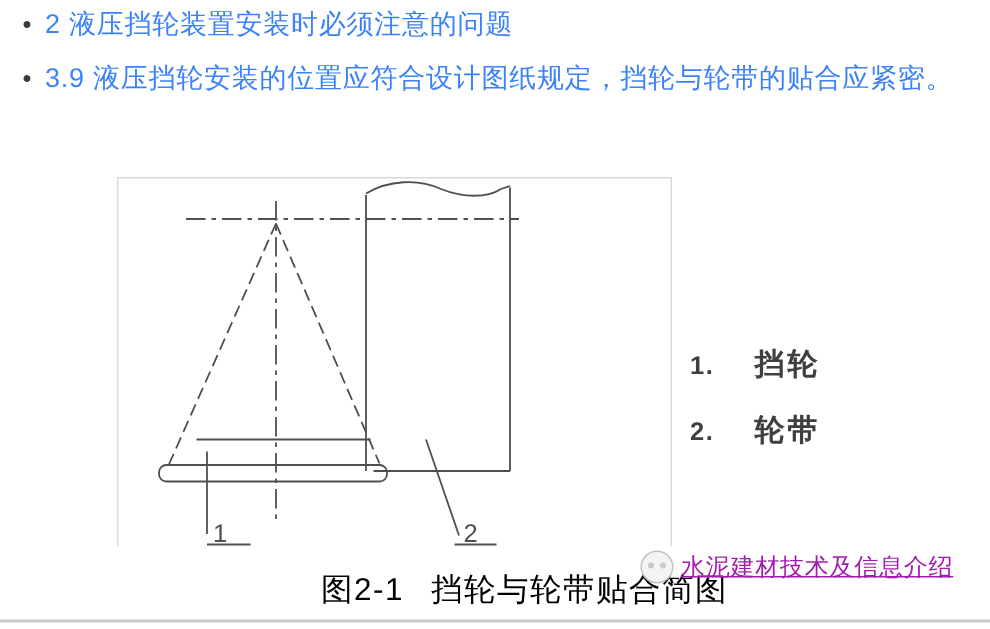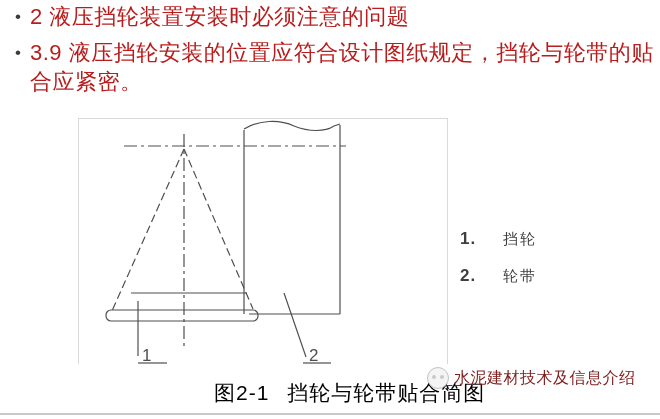--- a/index.html
+++ b/index.html
@@ -12,22 +12,22 @@
     color:#3b3b3b;
   }
   
   .bullets{position:absolute;left:6px;top:2px;width:650px;}
   .bullet-row{display:flex;margin-bottom:7px;}
   .bullet-marker{
     flex:0 0 24px;text-align:center;
     font-size:17px;line-height:29px;color:#3b3b3b;
   }
   .bullet-text{
-    flex:1;font-size:22px;line-height:29px;
-    letter-spacing:0.5px;color:#b91c1c;
+    flex:1;font-size:18px;line-height:29px;
+    letter-spacing:0.5px;color:#3b82f6;
   }
   
   .figure-panel{
     position:absolute;left:78px;top:118px;
     width:368px;height:245px;
     border-top:1px solid #d9d9d9;
     border-left:1px solid #d9d9d9;
     border-right:1px solid #d9d9d9;
     box-sizing:content-box;
     background:#ffffff;
@@ -37,21 +37,21 @@
     font-family:"Liberation Sans","DejaVu Sans",sans-serif;
     font-size:17px;fill:#4f4f4f;
   }
   
   .legend{position:absolute;left:460px;top:229px;}
   .legend-row{display:flex;align-items:baseline;margin-bottom:17px;}
   .legend-num{
     width:43px;font-size:17px;font-weight:bold;
     color:#3f3f3f;letter-spacing:1px;
   }
-  .legend-label{font-size:15px;color:#3f3f3f;letter-spacing:2px;}
+  .legend-label{font-size:20px;color:#3f3f3f;letter-spacing:2px;font-weight:bold;}
   
   .caption{
     position:absolute;left:214px;top:379px;
     font-size:21px;color:#000000;letter-spacing:1px;
     white-space:nowrap;
   }
   .caption-gap{display:inline-block;width:18px;}
   
   .watermark{
     position:absolute;left:427px;top:367px;
@@ -63,22 +63,23 @@
     border:1.5px solid #c2c2c2;background:#f4f4f4;
     margin-right:5px;flex:0 0 auto;box-sizing:border-box;
   }
   .wm-icon::before,.wm-icon::after{
     content:"";position:absolute;top:7px;width:4px;height:4px;
     border-radius:50%;background:#c9c9c9;
   }
   .wm-icon::before{left:4px;}
   .wm-icon::after{right:4px;}
   .wm-text{
-    font-size:16px;color:#7f1d1d;letter-spacing:0.5px;
+    font-size:16px;color:#a21caf;letter-spacing:0.5px;
     white-space:nowrap;
+    text-decoration:underline;
   }
   
   .divider{
     position:absolute;left:0;top:413px;
     width:660px;height:2px;background:#c9c9c9;
   }
 </style>
 </head>
 <body>
 

